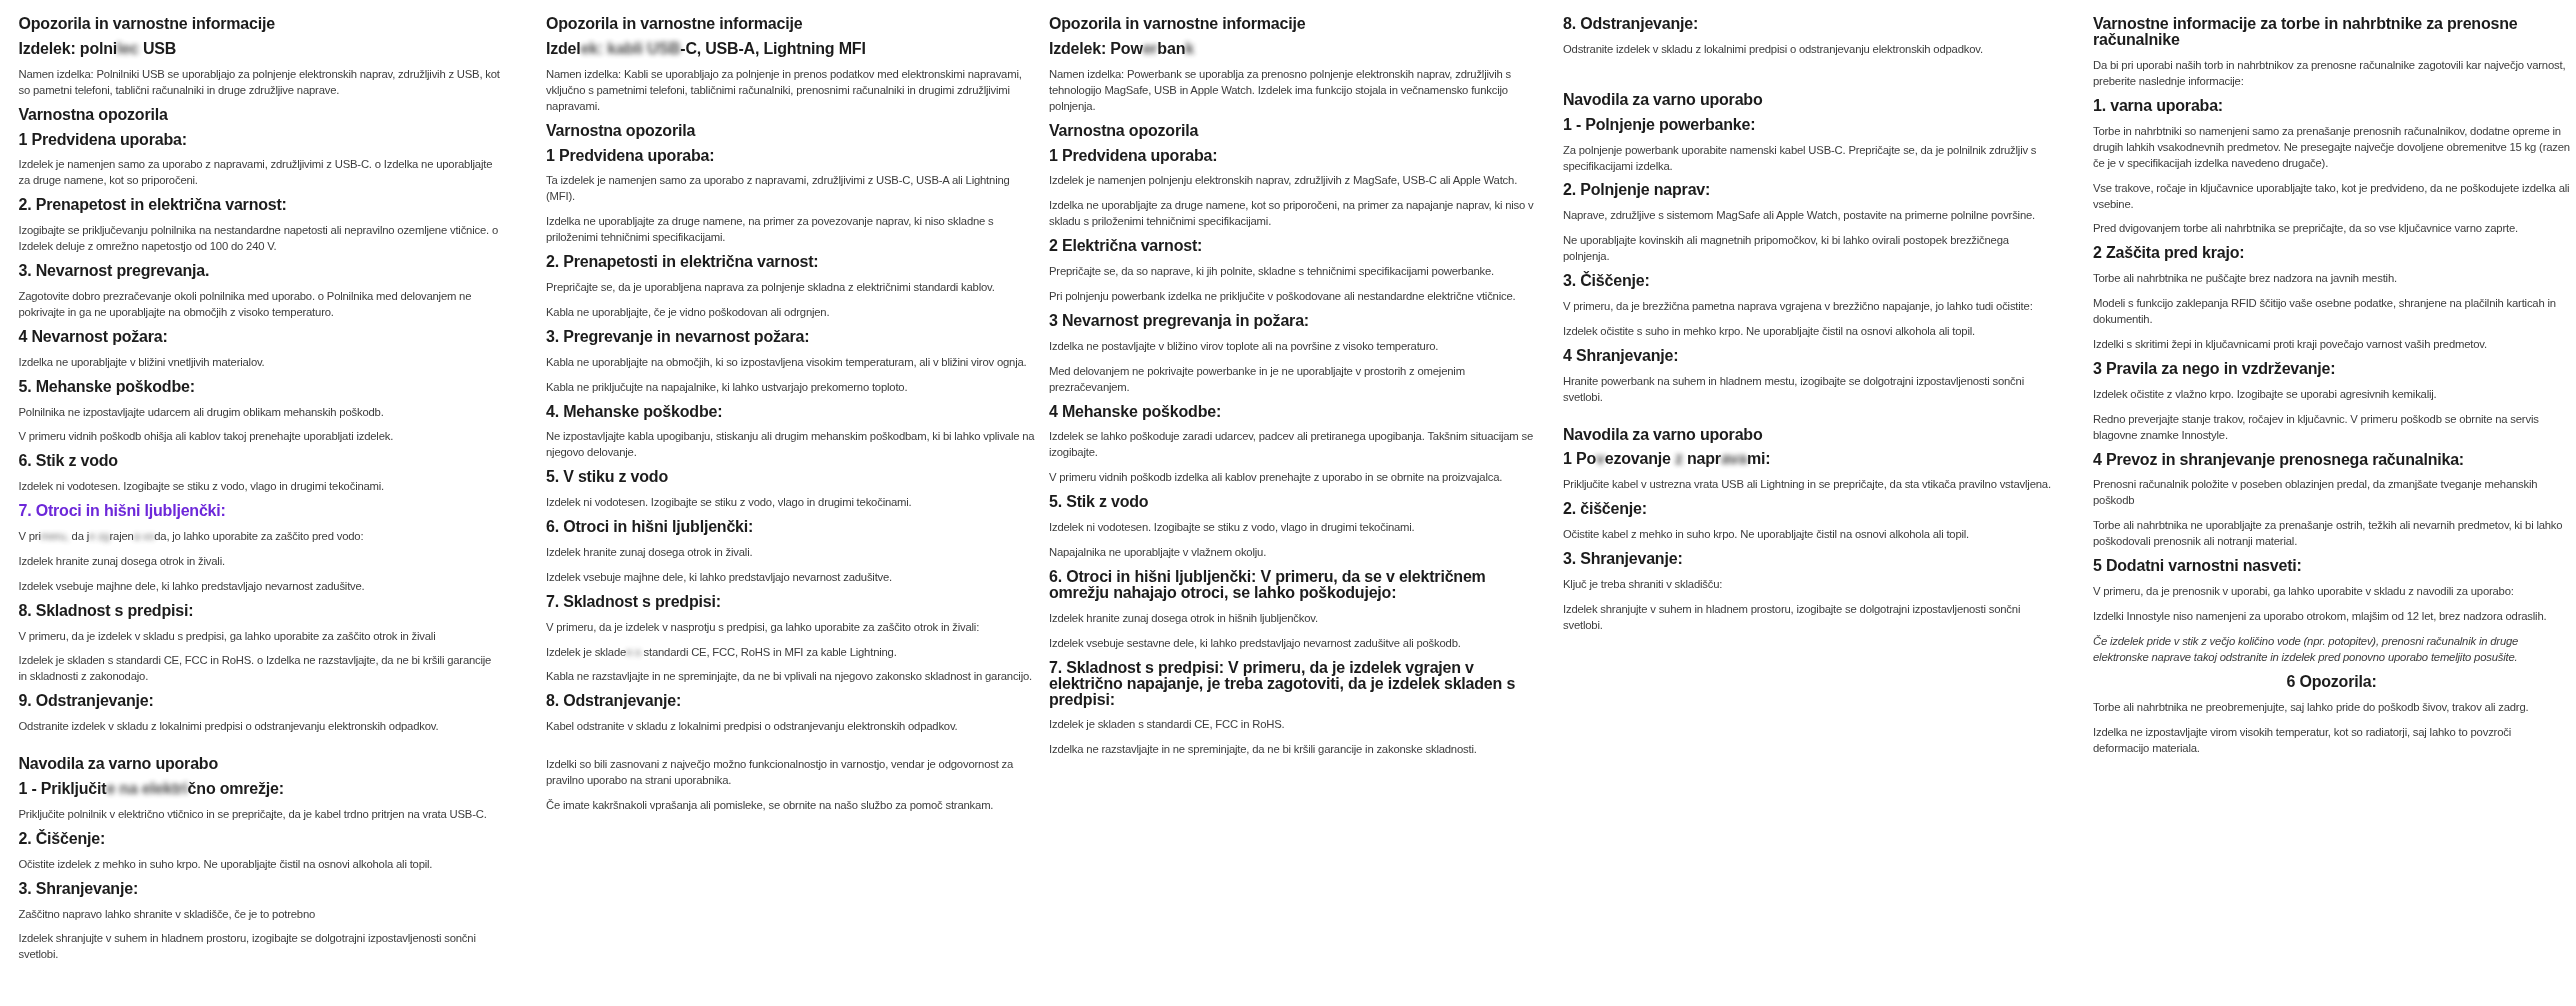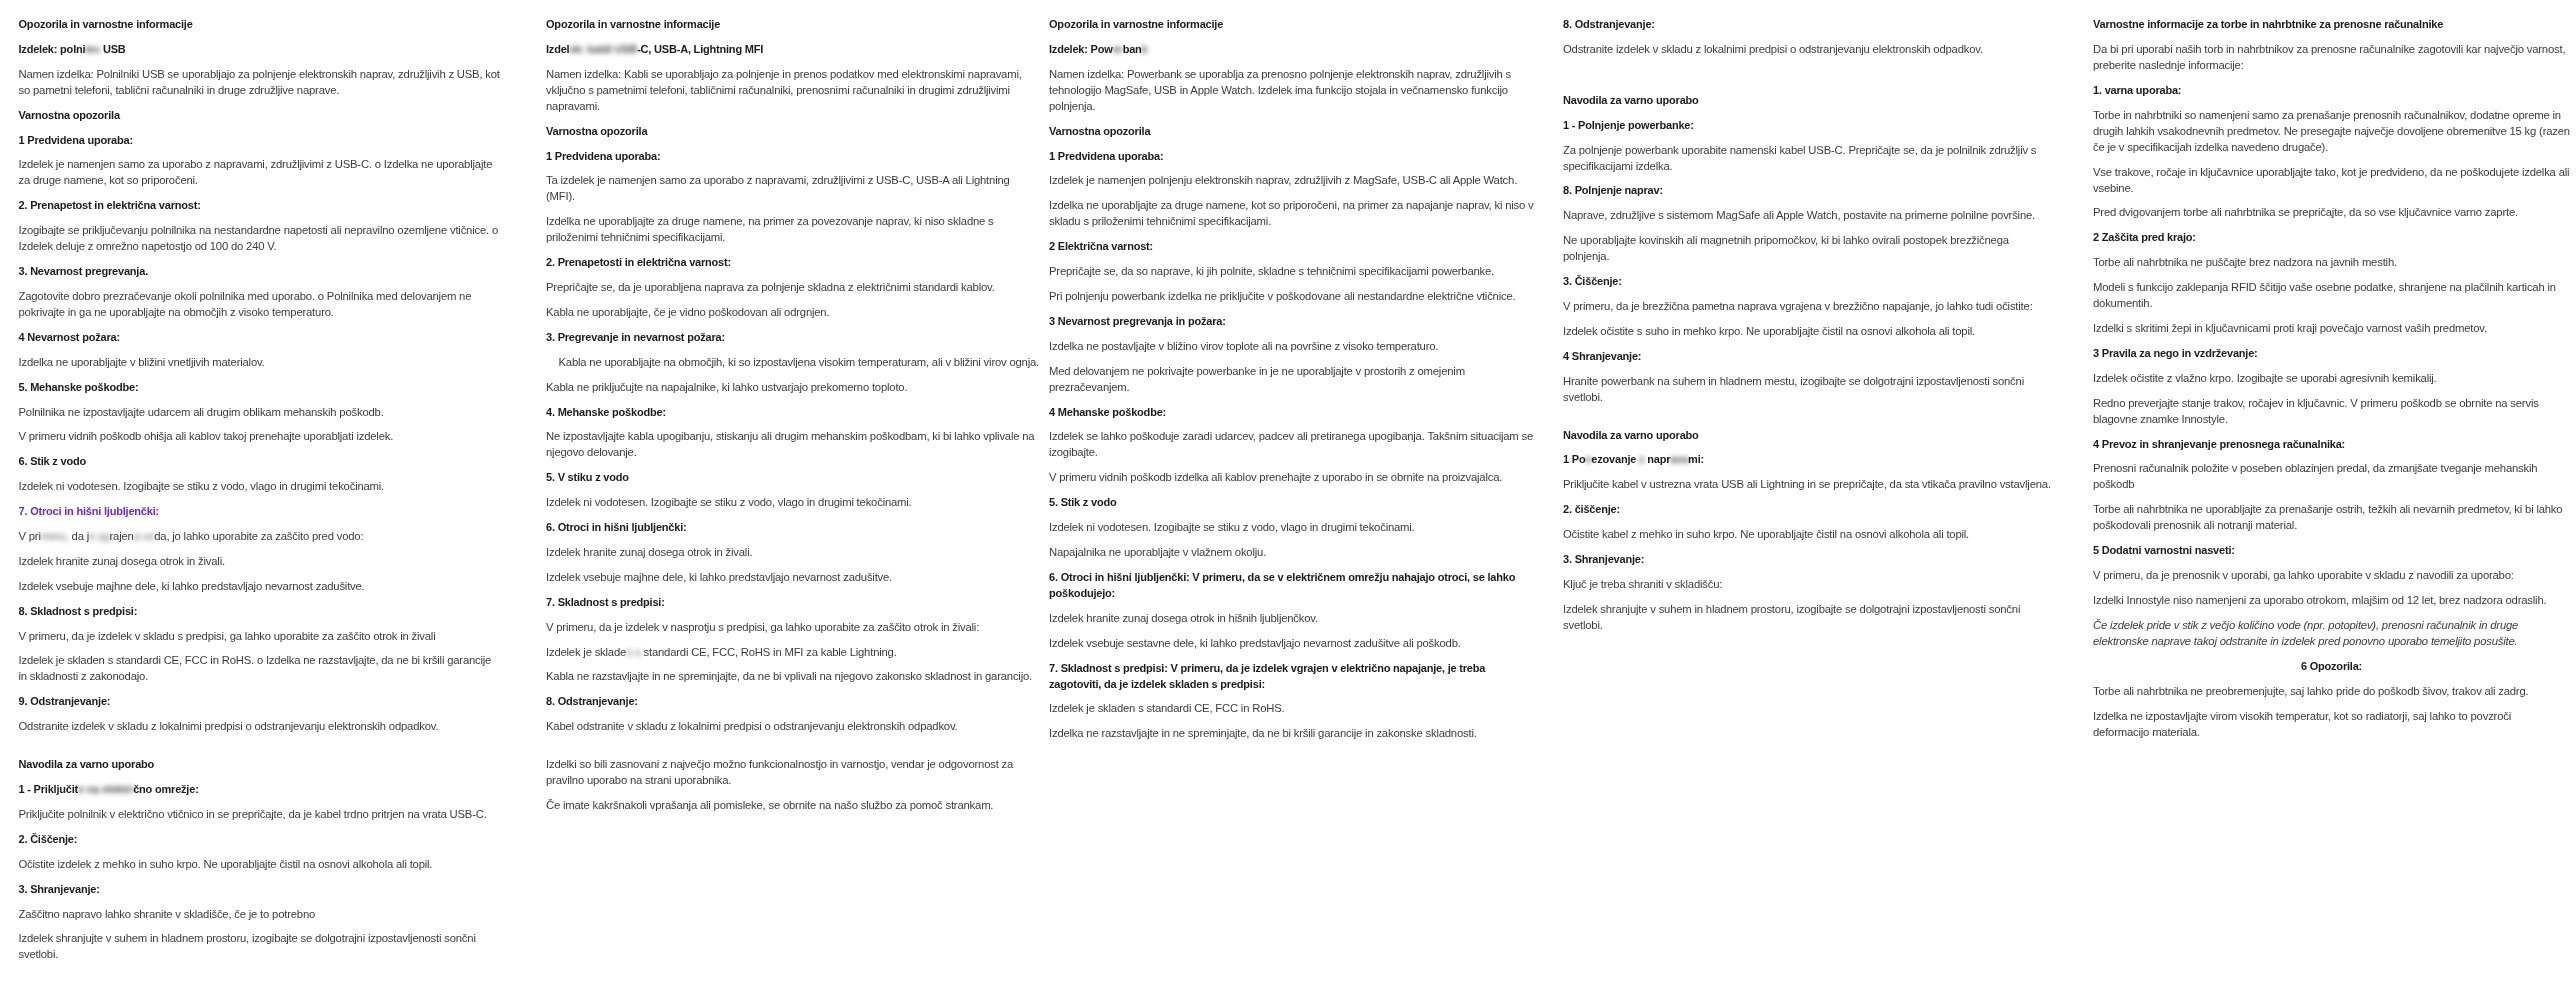--- a/index.html
+++ b/index.html
@@ -25,21 +25,21 @@
     top: 16px;
   }
   .column:nth-child(1) { left: 18.5px;   width: 484px; }
   .column:nth-child(2) { left: 546px;  width: 493px; }
   .column:nth-child(3) { left: 1049px; width: 489px; }
   .column:nth-child(4) { left: 1563px; width: 489px; }
   .column:nth-child(5) { left: 2093px; width: 477px; }
 
   .h {
     margin: 0 0 8.9px 0;
-    font-size: 11px;
+    font-size: 16px;
     line-height: 16px;
     font-weight: 700;
     color: #1c1c1c;
     letter-spacing: -0.2px;
   }
   .p {
     margin: 0 0 8.9px 0;
     font-size: 11.3px;
     line-height: 16px;
     font-weight: 400;
@@ -99,21 +99,21 @@
       <h3 class="h" style="color: rgb(28, 28, 28);"><span>Izdel</span><span class="redacted">ek: kabli USB</span><span>-C, USB-A, Lightning MFI</span></h3>
       <p class="p" style="color: rgb(61, 61, 61);">Namen izdelka: Kabli se uporabljajo za polnjenje in prenos podatkov med elektronskimi napravami, vključno s pametnimi telefoni, tabličnimi računalniki, prenosnimi računalniki in drugimi združljivimi napravami.</p>
       <h3 class="h" style="color: rgb(28, 28, 28);">Varnostna opozorila</h3>
       <h3 class="h" style="color: rgb(28, 28, 28);">1 Predvidena uporaba:</h3>
       <p class="p" style="color: rgb(61, 61, 61);">Ta izdelek je namenjen samo za uporabo z napravami, združljivimi z USB-C, USB-A ali Lightning (MFI).</p>
       <p class="p" style="color: rgb(61, 61, 61);">Izdelka ne uporabljajte za druge namene, na primer za povezovanje naprav, ki niso skladne s priloženimi tehničnimi specifikacijami.</p>
       <h3 class="h" style="color: rgb(28, 28, 28);">2. Prenapetosti in električna varnost:</h3>
       <p class="p" style="color: rgb(61, 61, 61);">Prepričajte se, da je uporabljena naprava za polnjenje skladna z električnimi standardi kablov.</p>
       <p class="p" style="color: rgb(61, 61, 61);">Kabla ne uporabljajte, če je vidno poškodovan ali odrgnjen.</p>
       <h3 class="h" style="color: rgb(28, 28, 28);">3. Pregrevanje in nevarnost požara:</h3>
-      <p class="p" style="color: rgb(61, 61, 61); text-align: right;">Kabla ne uporabljajte na območjih, ki so izpostavljena visokim temperaturam, ali v bližini virov ognja.</p>
+      <p class="p" style="color: rgb(61, 61, 61);">Kabla ne uporabljajte na območjih, ki so izpostavljena visokim temperaturam, ali v bližini virov ognja.</p>
       <p class="p" style="color: rgb(61, 61, 61);">Kabla ne priključujte na napajalnike, ki lahko ustvarjajo prekomerno toploto.</p>
       <h3 class="h" style="color: rgb(28, 28, 28);">4. Mehanske poškodbe:</h3>
       <p class="p" style="color: rgb(61, 61, 61);">Ne izpostavljajte kabla upogibanju, stiskanju ali drugim mehanskim poškodbam, ki bi lahko vplivale na njegovo delovanje.</p>
       <h3 class="h" style="color: rgb(28, 28, 28);">5. V stiku z vodo</h3>
       <p class="p" style="color: rgb(61, 61, 61);">Izdelek ni vodotesen. Izogibajte se stiku z vodo, vlago in drugimi tekočinami.</p>
       <h3 class="h" style="color: rgb(28, 28, 28);">6. Otroci in hišni ljubljenčki:</h3>
       <p class="p" style="color: rgb(61, 61, 61);">Izdelek hranite zunaj dosega otrok in živali.</p>
       <p class="p" style="color: rgb(61, 61, 61);">Izdelek vsebuje majhne dele, ki lahko predstavljajo nevarnost zadušitve.</p>
       <h3 class="h" style="color: rgb(28, 28, 28);">7. Skladnost s predpisi:</h3>
       <p class="p" style="color: rgb(61, 61, 61);">V primeru, da je izdelek v nasprotju s predpisi, ga lahko uporabite za zaščito otrok in živali:</p>
@@ -152,21 +152,21 @@
       <p class="p" style="color: rgb(61, 61, 61);">Izdelek je skladen s standardi CE, FCC in RoHS.</p>
       <p class="p" style="color: rgb(61, 61, 61);">Izdelka ne razstavljajte in ne spreminjajte, da ne bi kršili garancije in zakonske skladnosti.</p>
     </div>
     <div class="column">
       <h3 class="h" style="color: rgb(28, 28, 28);">8. Odstranjevanje:</h3>
       <p class="p" style="color: rgb(61, 61, 61);">Odstranite izdelek v skladu z lokalnimi predpisi o odstranjevanju elektronskih odpadkov.</p>
       <div class="spacer x2"></div>
       <h3 class="h" style="color: rgb(28, 28, 28);">Navodila za varno uporabo</h3>
       <h3 class="h" style="color: rgb(28, 28, 28);">1 - Polnjenje powerbanke:</h3>
       <p class="p" style="color: rgb(61, 61, 61);">Za polnjenje powerbank uporabite namenski kabel USB-C. Prepričajte se, da je polnilnik združljiv s specifikacijami izdelka.</p>
-      <h3 class="h" style="color: rgb(28, 28, 28);">8. Polnjenje naprav:</h3>
+      <h3 class="h" style="color: rgb(28, 28, 28);">2. Polnjenje naprav:</h3>
       <p class="p" style="color: rgb(61, 61, 61);">Naprave, združljive s sistemom MagSafe ali Apple Watch, postavite na primerne polnilne površine.</p>
       <p class="p" style="color: rgb(61, 61, 61);">Ne uporabljajte kovinskih ali magnetnih pripomočkov, ki bi lahko ovirali postopek brezžičnega polnjenja.</p>
       <h3 class="h" style="color: rgb(28, 28, 28);">3. Čiščenje:</h3>
       <p class="p" style="color: rgb(61, 61, 61);">V primeru, da je brezžična pametna naprava vgrajena v brezžično napajanje, jo lahko tudi očistite:</p>
       <p class="p" style="color: rgb(61, 61, 61);">Izdelek očistite s suho in mehko krpo. Ne uporabljajte čistil na osnovi alkohola ali topil.</p>
       <h3 class="h" style="color: rgb(28, 28, 28);">4 Shranjevanje:</h3>
       <p class="p" style="color: rgb(61, 61, 61);">Hranite powerbank na suhem in hladnem mestu, izogibajte se dolgotrajni izpostavljenosti sončni svetlobi.</p>
       <div class="spacer"></div>
       <h3 class="h" style="color: rgb(28, 28, 28);">Navodila za varno uporabo</h3>
       <h3 class="h" style="color: rgb(28, 28, 28);"><span>1 Po</span><span class="redacted">v</span><span>ezovanje </span><span class="redacted">z</span><span> napr</span><span class="redacted">ava</span><span>mi:</span></h3>

